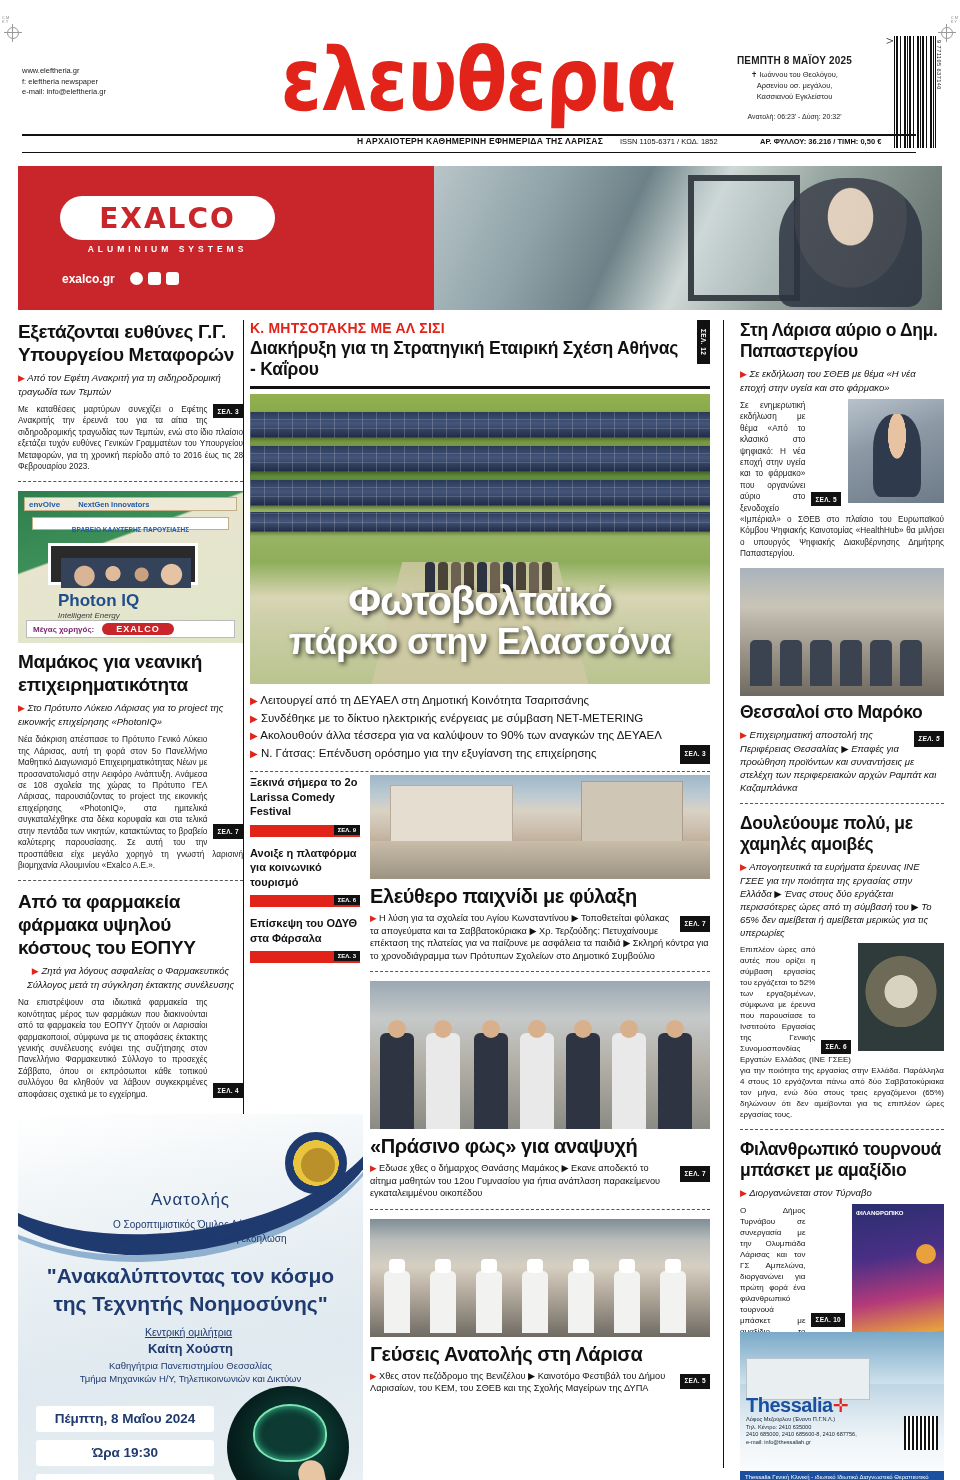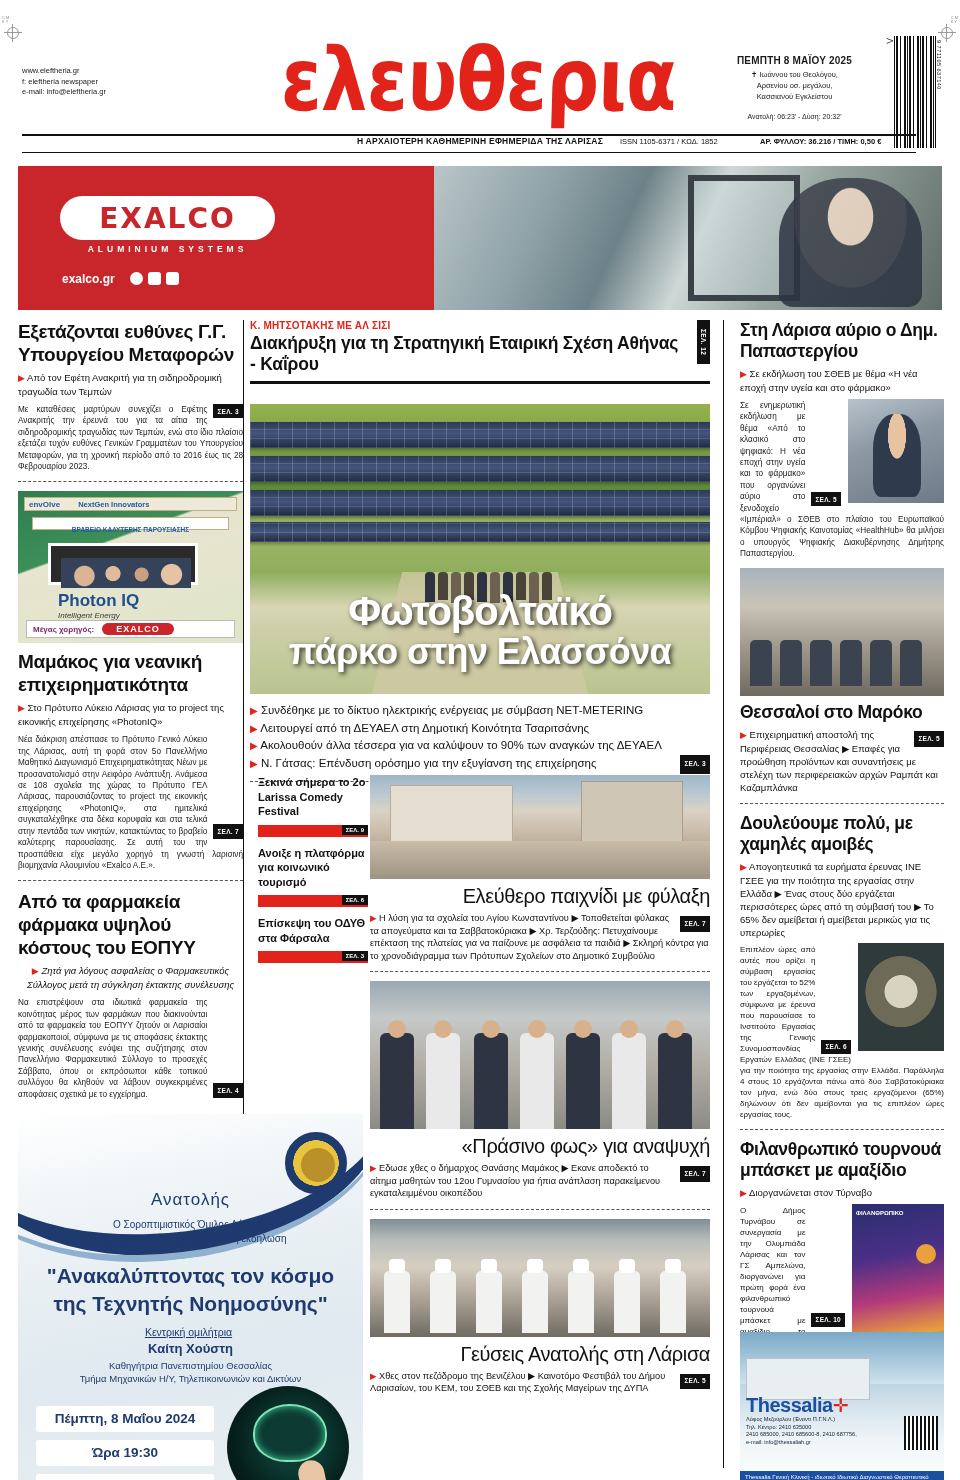--- a/index.html
+++ b/index.html
@@ -69,21 +69,21 @@
 
   
   .col-left   { position:absolute; left:18px;  top:320px; width:225px; }
   .col-center { position:absolute; left:250px; top:320px; width:460px; }
   .col-right  { position:absolute; left:740px; top:320px; width:204px; }
 
   .vrule { position:absolute; top:320px; width:1px; background:#111; height:1148px; }
 
   h2.hl { font-size:19px; font-weight:bold; line-height:23px; letter-spacing:-.3px; color:#111; }
   h2.hl.sm { font-size:17.5px; line-height:21px; }
-  .kicker { font-size:9.5px; line-height:13px; color:#111; margin-top:5px; }
+  .kicker { font-size:9.5px; line-height:13px; color:#111; margin-top:5px;font-style:italic; }
   .kicker .ar { color:#e2231a; font-size:9px; }
   .body { font-size:8.2px; line-height:11.4px; text-align:justify; margin-top:6px; color:#1a1a1a; }
   .sel { display:inline-block; background:#111; color:#fff; font-size:6.5px; font-weight:bold;
          padding:1.5px 4px; letter-spacing:.3px; vertical-align:middle; }
   .sel-r { float:right; margin-left:6px; }
   .dash { border-top:1px dashed #555; margin:9px 0 9px 0; height:0; }
   .imgbox { width:100%; background:#ccc; position:relative; overflow:hidden; }
 
   
   .photoniq { height:152px; background:linear-gradient(160deg,#2f7d4e 0%,#3d8f58 35%,#e8e4cf 36%,#dfe6c9 100%); position:relative; }
@@ -126,21 +126,21 @@
      text-align:center; font-size:13.5px; font-weight:bold; color:#1f3a6e; line-height:26px; }
   .s-place{ position:absolute; left:18px; top:360px; width:178px; height:32px; background:#fff; border-radius:3px;
      text-align:center; font-size:9.5px; color:#1f3a6e; line-height:15px; padding-top:2px; }
   .s-brain { position:absolute; right:14px; top:272px; width:122px; height:122px; border-radius:50%;
      background: radial-gradient(circle at 55% 45%, #0d3a33 0 30%, #06201d 60%, #02100f 100%); overflow:hidden; }
   .s-brain::after { content:""; position:absolute; left:26px; top:18px; width:70px; height:54px; border-radius:50% 50% 45% 45%;
      border:2px solid #7fe3b6; box-shadow:0 0 9px #3ad79b inset; }
   .s-brain .hand { position:absolute; right:22px; bottom:-4px; width:26px; height:52px; border-radius:13px; background:#e8c6a4; transform:rotate(-12deg); }
 
   
-  .c-kicker { color:#e2231a; font-size:10px; font-weight:bold; letter-spacing:.2px; }
+  .c-kicker { color:#e2231a; font-size:14px; font-weight:bold; letter-spacing:.2px; }
   .c-head { font-size:17.5px; font-weight:bold; line-height:21px; margin-top:2px; letter-spacing:-.2px; }
   .sel-vert { position:absolute; right:0; top:0; background:#111; color:#fff; font-size:6.5px;
      font-weight:bold; padding:9px 3px; writing-mode:vertical-rl; letter-spacing:.4px; }
   .rule-thick { height:3px; background:#111; margin-top:6px; }
 
   
   .mainphoto { position:relative; width:460px; height:290px; overflow:hidden;
      background: linear-gradient(180deg,#93b14f 0%,#7d9f46 14%,#6e9440 22%,#5e8a3a 30%,#9fb869 42%,#8fae5c 58%,#d8d6b4 70%,#cdcfa8 78%,#b9c48f 100%); }
   .pv-rows { position:absolute; left:0; right:0; top:12px; height:120px; }
   .pv-row { position:absolute; left:-6%; width:112%; height:26px; background:linear-gradient(180deg,#2b3a58 0%,#44557a 45%,#1e2a44 100%);
@@ -157,21 +157,21 @@
   .headline-ov .l1 { font-size:40px; font-weight:bold; color:#fff; line-height:42px; letter-spacing:-1px;
      text-shadow: 2px 2px 5px rgba(0,0,0,.75); }
   .headline-ov .l2 { font-size:36px; font-weight:bold; color:#fff; line-height:40px; letter-spacing:-.6px;
      text-shadow: 2px 2px 5px rgba(0,0,0,.75); }
 
   .bullets { margin-top:8px; }
   .bullets div { font-size:11.5px; line-height:16.5px; color:#111; }
   .bullets .ar { color:#e2231a; font-size:10px; }
 
   
-  .c-side { position:absolute; left:0; top:455px; width:110px;margin-left:8px; }
+  .c-side { position:absolute; left:0; top:455px; width:110px; }
   .c-side .item { font-size:11px; line-height:14.5px; font-weight:bold; color:#111; }
   .c-side .selbar { margin:6px 0 9px 0; height:12px; background:#e2231a; position:relative; }
   .c-side .selbar span { position:absolute; right:0; top:0; background:#111; color:#fff; font-size:6px;
      font-weight:bold; padding:2px 4px; }
 
   .c-main2 { position:absolute; left:120px; top:455px; width:340px; }
   .ph-street { width:340px; height:104px;
      background: linear-gradient(180deg,#9fb6c6 0%,#b9c9d3 18%,#d9d2c4 34%,#cdbfae 52%,#b8a894 70%,#a8a293 100%); position:relative; }
   .ph-street::after { content:""; position:absolute; left:0; right:0; bottom:0; height:38px;
      background: linear-gradient(180deg,#c9bda9 0%,#9d9382 100%); }
@@ -182,21 +182,21 @@
      background: linear-gradient(180deg,#9aa8b4 0%,#c5c9c8 25%,#b4b0a8 55%,#8b8b85 100%); position:relative; }
   .ph-award .p { position:absolute; bottom:0; width:34px; height:96px; background:#2e3442; border-radius:6px 6px 0 0; }
   .ph-award .p.w { background:#e9e9ea; }
   .ph-award .p::after { content:""; position:absolute; left:8px; top:-13px; width:18px; height:18px; border-radius:50%; background:#d8b08c; }
 
   .ph-food { width:340px; height:118px;
      background: linear-gradient(180deg,#7e8d96 0%,#b9bdbb 18%,#d6cfc2 40%,#b0a79a 65%,#6f6b63 100%); position:relative; }
   .ph-food .cook { position:absolute; bottom:4px; width:26px; height:62px; background:#f2f2f0; border-radius:5px 5px 0 0; }
   .ph-food .cook::after { content:""; position:absolute; left:5px; top:-12px; width:16px; height:14px; border-radius:4px; background:#fff; }
 
-  .mid-head { font-size:20px; font-weight:normal; line-height:24px; margin-top:5px; letter-spacing:-.4px;text-align:right; }
+  .mid-head { font-size:20px; font-weight:bold; line-height:24px; margin-top:5px; letter-spacing:-.4px; }
   .mid-kick { font-size:9.2px; line-height:12.5px; margin-top:4px; }
   .mid-kick .ar { color:#e2231a; font-size:8.5px; }
 
   
   .r-photo1 { width:100%; height:112px; margin-top:4px;
      background: linear-gradient(160deg,#b8c2cb 0%,#8d9aa6 40%,#6d7a87 100%); position:relative; }
   .r-photo1::after { content:""; position:absolute; left:26%; top:14%; width:50%; height:80%; border-radius:42% 42% 16% 16%;
      background: radial-gradient(ellipse at 50% 26%, #e8c3a2 0 26%, #2f3b4d 27% 100%); }
   .r-photo2 { width:100%; height:128px; margin-top:8px;
      background: linear-gradient(180deg,#a9b3bd 0%,#c9c4b7 30%,#9c9488 65%,#6f6a61 100%); position:relative; }
@@ -382,21 +382,21 @@
 
   <div class="col-center">
 
     <div style="position:relative; padding-right:22px;">
       <div class="c-kicker">Κ. ΜΗΤΣΟΤΑΚΗΣ ΜΕ ΑΛ ΣΙΣΙ</div>
       <div class="c-head">Διακήρυξη για τη Στρατηγική Εταιρική Σχέση Αθήνας - Καΐρου</div>
       <div class="sel-vert">ΣΕΛ. 12</div>
     </div>
     <div class="rule-thick"></div>
 
-    <div class="mainphoto" style="margin-top:20px;padding-left:11px;">
+    <div class="mainphoto" style="margin-top:5px;padding-left:11px;">
       <div class="pv-rows">
         <div class="pv-row" style="top:6px;"></div>
         <div class="pv-row" style="top:40px;"></div>
         <div class="pv-row" style="top:74px;"></div>
         <div class="pv-row" style="top:106px; height:20px;"></div>
       </div>
       <div class="track"></div>
       <div class="people">
         <i></i>
           <i></i>
@@ -409,22 +409,22 @@
           <i></i>
           <i></i>
       </div>
       <div class="headline-ov">
         <div class="l1">Φωτοβολταϊκό</div>
         <div class="l2">πάρκο στην Ελασσόνα</div>
       </div>
     </div>
 
     <div class="bullets" style="position:relative;">
+      <div><span class="ar">▶</span> <span>Λειτουργεί από τη ΔΕΥΑΕΛ στη Δημοτική Κοινότητα Τσαριτσάνης</span></div>
       <div><span class="ar">▶</span> <span>Συνδέθηκε με το δίκτυο ηλεκτρικής ενέργειας με σύμβαση NET-METERING</span></div>
-      <div><span class="ar">▶</span> <span>Λειτουργεί από τη ΔΕΥΑΕΛ στη Δημοτική Κοινότητα Τσαριτσάνης</span></div>
       <div><span class="ar">▶</span> <span>Ακολουθούν άλλα τέσσερα για να καλύψουν το 90% των αναγκών της ΔΕΥΑΕΛ</span></div>
       <div><span class="ar">▶</span> <span>Ν. Γάτσας: Επένδυση ορόσημο για την εξυγίανση της επιχείρησης</span>
         <span class="sel" style="float:right;">ΣΕΛ. 3</span></div>
     </div>
     <div class="dash"></div>
 
     <div class="c-side">
       <div>
         <div class="item">Ξεκινά σήμερα το 2ο Larissa Comedy Festival</div>
         <div class="selbar">

